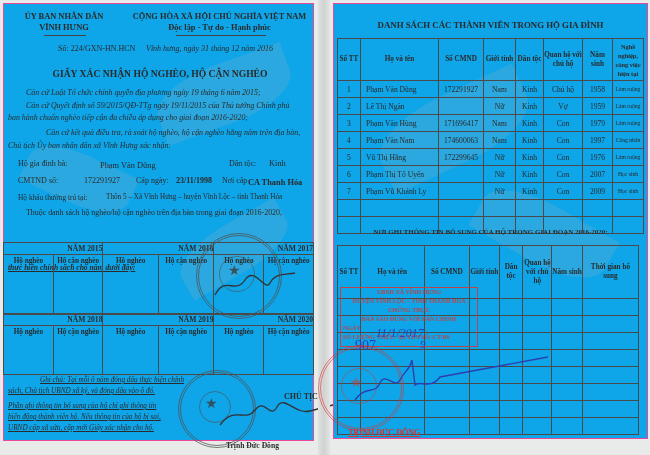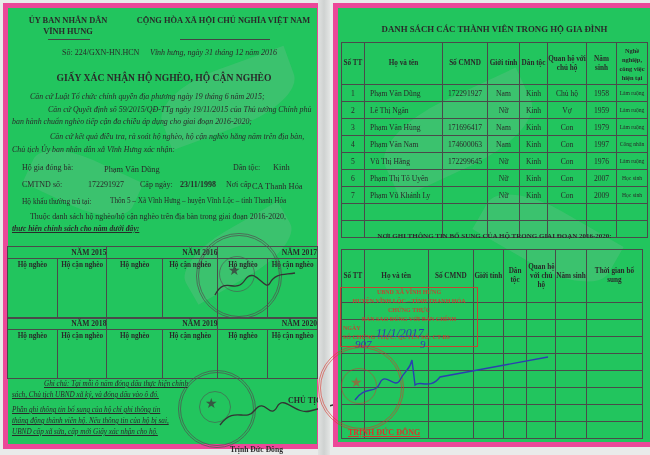--- a/index.html
+++ b/index.html
@@ -3,30 +3,30 @@
 <meta charset="utf-8">
 <style>
   html, body { margin:0; padding:0; }
   body {
     width:650px; height:455px; position:relative; overflow:hidden;
     background:#e9ebea;
     font-family:"Liberation Serif","DejaVu Serif",serif;
     color:#2a2a2a;
   }
   .page {
-    position:absolute; background:#22c55e;
-    border:5px solid #ec4899;
+    position:absolute; background:#0ea5e9;
+    border:1px solid #ec4899;
   }
   #left-page { left:3px; top:3px; width:309px; height:436px; }
   #right-page { left:333px; top:3px; width:313px; height:434px; }
   .fold { position:absolute; left:318px; top:0; width:12px; height:455px;
           background:linear-gradient(90deg,#e0e2e1,#cfd2d1,#e3e5e4); }
   .abs { position:absolute; white-space:nowrap; }
   .b { font-weight:bold; }
-  .i { font-style:italic; }
+  .i { font-style:italic;margin-top:43px; }
   .u { text-decoration:underline; }
 
   
   .wm { position:absolute; border-radius:50% 0; background:rgba(180,185,185,0.18); }
 
   
   .hdr-l { left:10px; top:7px; width:100px; font-size:8.4px; line-height:11px; text-align:center; font-weight:bold; }
   .hdr-l-line { position:absolute; left:40px; top:31px; width:42px; height:1px; background:#444; }
   .hdr-r { left:118px; top:7px; width:195px; font-size:8.4px; line-height:11px; text-align:center; font-weight:bold; }
   .hdr-r-line { position:absolute; left:172px; top:31px; width:90px; height:1px; background:#444; }
@@ -65,44 +65,45 @@
   <div class="wm" style="left:20px;top:150px;width:110px;height:50px;transform:rotate(25deg);"></div>
   <div class="wm" style="left:170px;top:220px;width:120px;height:50px;transform:rotate(-30deg);"></div>
 
   <div class="abs hdr-l">
     <div>ỦY BAN NHÂN DÂN</div>
     <div>VĨNH HƯNG</div>
   </div>
   <div class="hdr-l-line"></div>
   <div class="abs hdr-r">
     <div>CỘNG HÒA XÃ HỘI CHỦ NGHĨA VIỆT NAM</div>
+    <div>Độc lập - Tự do - Hạnh phúc</div>
   </div>
   <div class="hdr-r-line"></div>
 
   <div class="abs so">Số: 224/GXN-HN.HCN</div>
   <div class="abs place-date">Vĩnh hưng, ngày 31 tháng 12 năm 2016</div>
   <div class="abs doc-title">GIẤY XÁC NHẬN HỘ NGHÈO, HỘ CẬN NGHÈO</div>
 
   <div class="para" style="left:22px;top:83px;">Căn cứ Luật Tổ chức chính quyền địa phương ngày 19 tháng 6 năm 2015;</div>
-  <div class="para" style="left:40px;top:96px;">Căn cứ Quyết định số 59/2015/QĐ-TTg ngày 19/11/2015 của Thủ tướng Chính phủ</div>
+  <div class="para" style="left:22px;top:96px;">Căn cứ Quyết định số 59/2015/QĐ-TTg ngày 19/11/2015 của Thủ tướng Chính phủ</div>
   <div class="para" style="left:4px;top:108px;">ban hành chuẩn nghèo tiếp cận đa chiều áp dụng cho giai đoạn 2016-2020;</div>
   <div class="para" style="left:22px;top:123px;margin-left:20px;">Căn cứ kết quả điều tra, rà soát hộ nghèo, hộ cận nghèo hằng năm trên địa bàn,</div>
   <div class="para" style="left:4px;top:136px;">Chủ tịch Ủy ban nhân dân xã Vĩnh Hưng xác nhận:</div>
 
-  <div class="info" style="left:14px;top:155px;">Hộ gia đóng bà:</div>
+  <div class="info" style="left:14px;top:155px;">Hộ gia đình bà:</div>
   <div class="info" style="left:96px;top:157px;font-size:8.4px;">Phạm Văn Dũng</div>
   <div class="info" style="left:225px;top:155px;">Dân tộc:</div>
   <div class="info" style="left:265px;top:155px;font-size:8.4px;">Kinh</div>
 
   <div class="info" style="left:14px;top:172px;">CMTND số:</div>
   <div class="info" style="left:80px;top:172px;">172291927</div>
   <div class="info" style="left:132px;top:172px;">Cấp ngày:</div>
   <div class="info" style="left:172px;top:172px;font-weight:bold;">23/11/1998</div>
   <div class="info" style="left:218px;top:172px;">Nơi cấp</div>
-  <div class="info" style="left:244px;top:174px;font-size:8.4px;">CA Thanh Hóa</div>
+  <div class="info" style="left:244px;top:174px;font-size:8.4px;font-weight:bold;">CA Thanh Hóa</div>
 
   <div class="info" style="left:14px;top:189px;font-size:7.4px;">Hộ khẩu thường trú tại:</div>
   <div class="info" style="left:102px;top:189px;font-size:7.2px;">Thôn 5 – Xã Vĩnh Hưng – huyện Vĩnh Lộc – tỉnh Thanh Hóa</div>
 
   <div class="info" style="left:22px;top:204px;font-size:7.9px;">Thuộc danh sách hộ nghèo/hộ cận nghèo trên địa bàn trong giai đoạn 2016-2020,</div>
   <div class="info b i u" style="left:4px;top:216px;font-size:7.6px;">thực hiện chính sách cho năm dưới đây:</div>
 
   <table class="yt" style="left:-1px;top:238px;width:311px;">
     <tbody>
         <tr>
@@ -135,21 +136,21 @@
       <td style="width:56px;">Hộ cận nghèo</td>
       <td style="width:50px;">Hộ nghèo</td>
       <td style="width:50px;">Hộ cận nghèo</td>
     </tr>
   </tbody>
     </table>
 
   <div class="notes" style="left:4px;top:371px;margin-left:32px;">Ghi chú: Tại mỗi ô năm đóng dấu thực hiện chính</div>
   <div class="notes" style="left:4px;top:382px;">sách, Chủ tịch UBND xã ký, và đóng dấu vào ô đó.</div>
   <div class="notes" style="left:4px;top:397px;">Phần ghi thông tin bổ sung của hộ chỉ ghi thông tin</div>
-  <div class="notes" style="left:4px;top:408px;">tháng động thành viên hộ. Nếu thông tin của hộ bị sai,</div>
+  <div class="notes" style="left:4px;top:408px;">biến động thành viên hộ. Nếu thông tin của hộ bị sai,</div>
   <div class="notes" style="left:4px;top:419px;">UBND cấp xã sửa, cấp mới Giấy xác nhận cho hộ.</div>
 
   <div class="abs b" style="left:232px;top:388px;font-size:8px;padding-left:48px;">CHỦ TỊCH</div>
   <div class="abs b" style="left:222px;top:437px;font-size:7.6px;">Trịnh Đức Đông</div>
 </div>
 
 <div class="seal" style="left:196px;top:233px;width:80px;height:80px;border:3px double rgba(80,80,80,0.75);">
   <div style="position:absolute;left:20px;top:20px;width:34px;height:34px;border-radius:50%;border:1px solid rgba(80,80,80,0.6);"></div>
   <div style="position:absolute;left:29px;top:26px;font-size:14px;color:rgba(60,60,60,0.8);">★</div>
 </div>
@@ -378,21 +379,21 @@
 
 <div style="position:absolute;left:340px;top:287px;width:136px;height:58px;border:1.5px solid #d8342c;color:#d8342c;font-size:6px;line-height:9px;font-weight:bold;text-align:center;opacity:0.85;">
   <div>UBND XÃ VĨNH HƯNG</div>
   <div>HUYỆN VĨNH LỘC – TỈNH THANH HÓA</div>
   <div>CHỨNG THỰC</div>
   <div>BẢN SAO ĐÚNG VỚI BẢN CHÍNH</div>
   <div style="text-align:left;padding-left:2px;">NGÀY</div>
   <div style="text-align:left;padding-left:2px;">SỐ CHỨNG THỰC:  QUYỂN SỐ:  CT-BS</div>
 </div>
 <div class="abs" style="left:376px;top:326px;font-size:12px;font-style:italic;color:#2b3fb0;">11/1/2017</div>
-<div class="abs" style="left:355px;top:338px;font-size:11px;font-style:italic;color:#2b3fb0;">907</div>
+<div class="abs" style="left:355px;top:338px;font-size:14px;color:#2b3fb0;">907</div>
 <div class="abs" style="left:420px;top:338px;font-size:11px;font-style:italic;color:#2b3fb0;">9</div>
 
 <div class="seal" style="left:318px;top:345px;width:80px;height:80px;border:3px double rgba(216,52,44,0.6);">
   <div style="position:absolute;left:20px;top:20px;width:34px;height:34px;border-radius:50%;border:1px solid rgba(216,52,44,0.5);"></div>
   <div style="position:absolute;left:29px;top:26px;font-size:14px;color:rgba(216,52,44,0.55);">★</div>
 </div>
 
 <svg class="sig" style="left:350px;top:355px;" width="200" height="50">
   <path d="M5 45 C15 30, 25 40, 30 28 S45 35, 50 25 S60 15, 62 5 L65 30 C70 25, 80 35, 90 22 L198 2" stroke="#2b3fb0" stroke-width="1.4" fill="none"></path>
 </svg>

